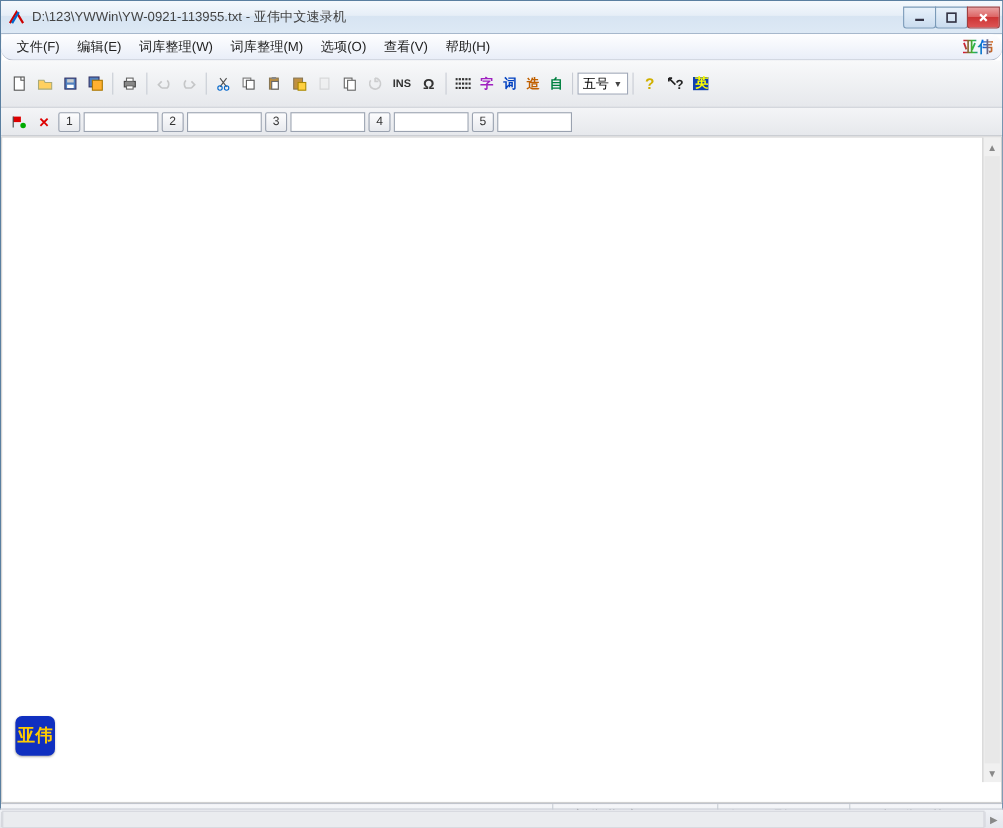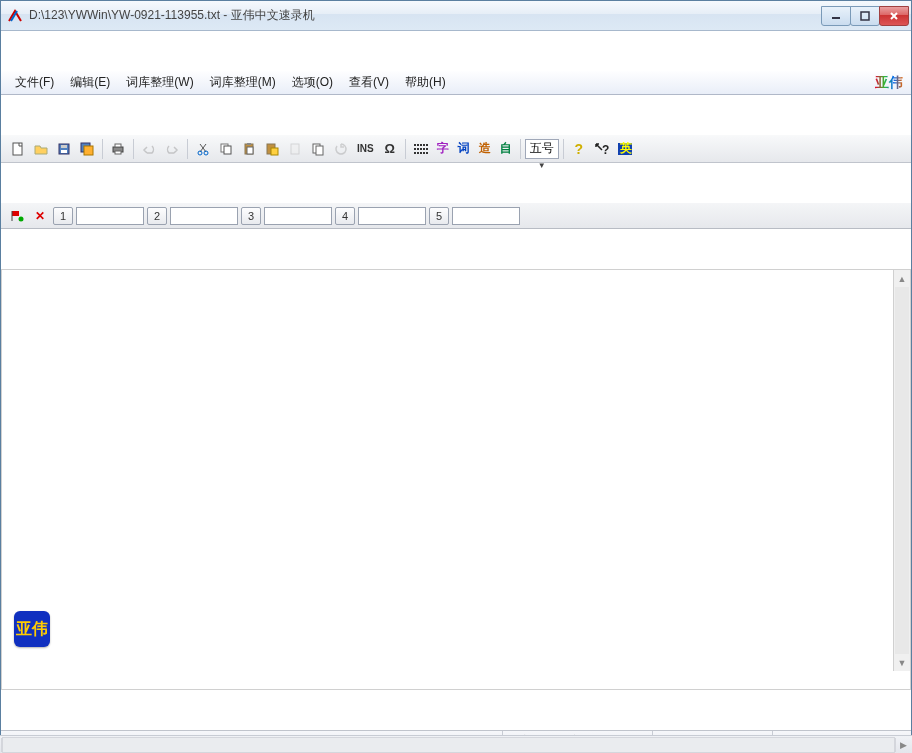--- a/index.html
+++ b/index.html
@@ -1,39 +1,39 @@
 <!DOCTYPE html>
 <html><head>
 <meta charset="utf-8">
 <style>
 * { box-sizing: border-box; margin: 0; padding: 0; font-family: "Microsoft YaHei", Tahoma, sans-serif; font-size: 12px; }
 body { width: 912px; height: 753px; overflow: hidden; background: #fff; }
 
-.window { width: 100%; height: 100%; display: flex; flex-direction: column; border: 1px solid #5a7fa0; gap: 40px; }
+.window { width: 100%; height: 100%; display: flex; flex-direction: column; border: 1px solid #5a7fa0; }
 
 
 .titlebar { height: 30px; background: linear-gradient(to bottom, #f5f9fd 0%, #e6eef7 45%, #d7e4f2 46%, #dde9f5 100%); border-bottom: 1px solid #a7b8cc; display: flex; align-items: center; padding: 0 0 0 6px; }
 .titlebar .app-icon { width: 16px; height: 16px; margin-right: 6px; }
 .titlebar .title-text { color: #444; flex: 1; }
 .win-buttons { display: flex; height: 20px; margin-right: 2px; }
 .win-btn { width: 30px; height: 20px; border: 1px solid #7a9ab8; border-radius: 0 0 3px 3px; margin-left: -1px; display: flex; align-items: center; justify-content: center; background: linear-gradient(to bottom,#e8f1fa,#cadcef); }
 .win-btn.close { background: linear-gradient(to bottom,#e9a0a0 0%,#d66 45%,#c33 46%,#d55 100%); border-color:#a04040;}
 .win-btn svg { display:block; }
 
 
-.menubar { height: 24px; background: linear-gradient(to bottom,#fefeff,#e9eef8); border-bottom: 1px solid #b0b8c8; display: flex; align-items: center; padding: 0 6px; position: relative; }
+.menubar { height: 24px; background: linear-gradient(to bottom,#fefeff,#e9eef8); border-bottom: 1px solid #b0b8c8; display: flex; align-items: center; padding: 0 6px; position: relative; border-radius: 11px; }
 .menu-item { padding: 3px 8px; cursor: default; color:#222; }
 .menubar .brand { position:absolute; right:6px; top:3px; width:32px; height:18px; display:flex; align-items:center; justify-content:center;}
 
 
-.toolbar { height: 28px; background: linear-gradient(to bottom,#f8f9fa,#e6e8ec); border-bottom: 1px solid #c0c4cc; display:flex; align-items:center; padding:0 6px; gap:1px;}
+.toolbar { height: 43px; background: linear-gradient(to bottom,#f8f9fa,#e6e8ec); border-bottom: 1px solid #c0c4cc; display:flex; align-items:center; padding:0 6px; gap:1px;}
 .tbtn { width:22px; height:22px; display:flex; align-items:center; justify-content:center; border:1px solid transparent; border-radius:2px;}
 .tsep{ width:1px; height:20px; background:#c8ccd4; margin:0 3px;}
 .tbtn.txt { width:auto; padding:0 3px; font-size:12px; font-weight:bold;}
-.font-select{ height:20px; border:1px solid #a0a8b8; background:#fff; padding:0 4px; display:flex; align-items:center; gap:4px; font-size:12px;flex-direction:column;}
+.font-select{ height:20px; border:1px solid #a0a8b8; background:#fff; padding:0 4px; display:flex; align-items:center; gap:4px; font-size:12px;}
 .font-select .arrow{ font-size:8px; color:#444;}
 .tbtn.disabled{ opacity:.4;}
 
 
 .candidate-bar{ height:26px; background:linear-gradient(to bottom,#f4f5f7,#e6e8ec); border-bottom:1px solid #b8bcc4; display:flex; align-items:center; padding:0 6px; gap:3px;}
 .candidate-bar .cbtn{ width:20px; height:20px; display:flex; align-items:center; justify-content:center;}
 .num-box{ width:20px; height:18px; border:1px solid #9aa2b0; background:linear-gradient(to bottom,#fdfdfe,#e8eaee); border-radius:2px; display:flex; align-items:center; justify-content:center; font-size:11px; color:#333;}
 .cand-field{ width:68px; height:18px; border:1px solid #9aa2b0; background:#fff;}
 
 

